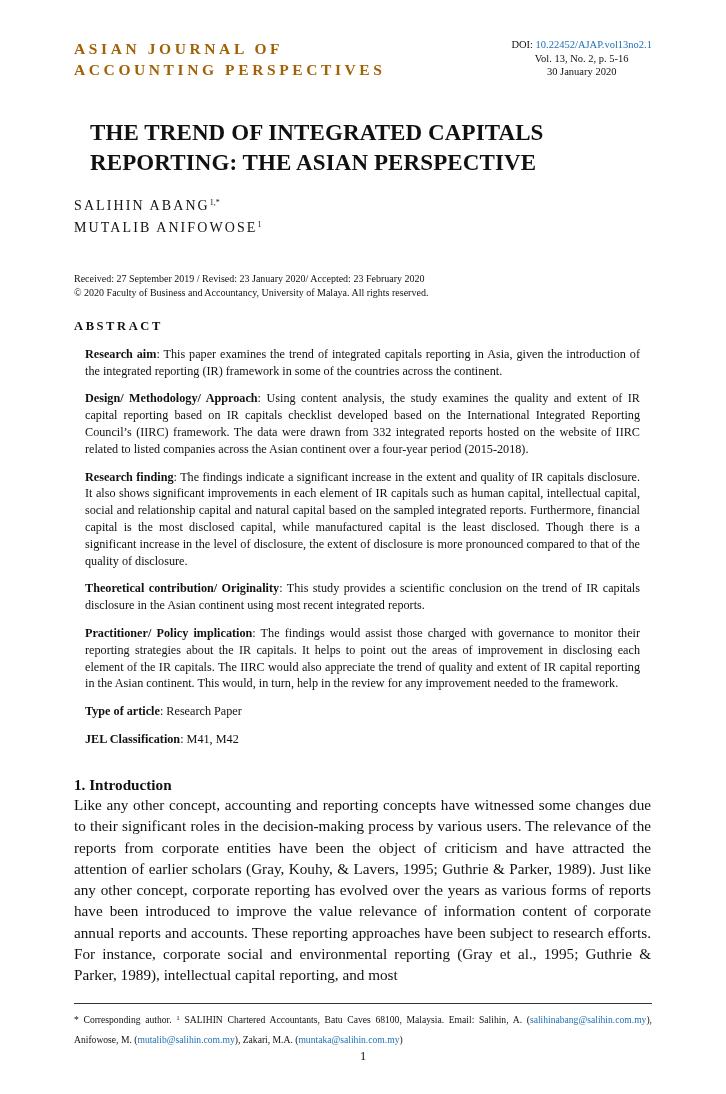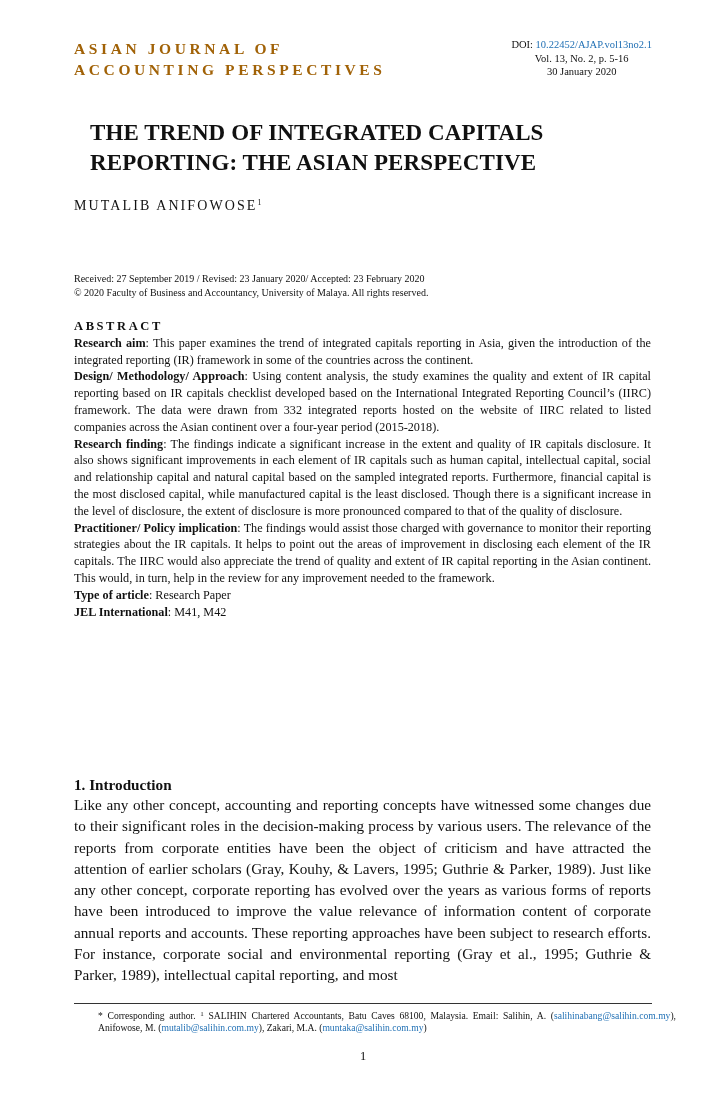--- a/index.html
+++ b/index.html
@@ -26,32 +26,32 @@
     }
     .authors sup { font-size: 8px; letter-spacing: 0; vertical-align: 5px; }
     .dates {
       position: absolute; left: 74px; top: 272px; font-size: 10px; line-height: 13.5px;
     }
     .abstract {
       position: absolute; left: 74px; top: 318px; width: 577px;
       font-size: 12.2px; line-height: 16.8px; text-align: justify;
     }
     .abstract-head { font-weight: bold; letter-spacing: 2.6px; font-size: 12.5px; }
-    .abstract p { margin: 0; }
+    .abstract p { margin: 11px; }
     .abstract b { font-weight: bold; }
     .intro {
       position: absolute; left: 74px; top: 775px; width: 577px;
       font-size: 15.2px; line-height: 21.3px; text-align: justify;
     }
     .intro h2 { margin: 0; font-size: 15.2px; font-weight: bold; line-height: 19px; }
     .intro p { margin: 0; }
     .footrule { position: absolute; left: 74px; top: 1003px; width: 578px; height: 0; border-top: 1px solid #333; }
     .footnote {
       position: absolute; left: 74px; top: 1008px; width: 578px;
-      font-size: 9.6px; line-height: 12px; text-align: justify; margin-left: 24px;
+      font-size: 9.6px; line-height: 20px; text-align: justify;
     }
     .footnote .mail { color: #1f6fb4; }
     .footnote sup { font-size: 7px; vertical-align: 3px; }
     .pageno { position: absolute; left: 0; width: 726px; top: 1049px; text-align: center; font-size: 12.5px; }
   </style>
 </head>
 <body>
 
 <div class="journal">
   <div>ASIAN JOURNAL OF</div>
@@ -63,36 +63,38 @@
   <div>Vol. 13, No. 2, p. 5-16</div>
   <div>30 January 2020</div>
 </div>
 
 <div class="title">
   <div>THE TREND OF INTEGRATED CAPITALS</div>
   <div>REPORTING: THE ASIAN PERSPECTIVE</div>
 </div>
 
 <div class="authors">
+  <div><span>SALIHIN ABANG</span><sup>1,*</sup></div>
   <div><span>MUTALIB ANIFOWOSE</span><sup>1</sup></div>
 </div>
 
 <div class="dates">
   <div>Received: 27 September 2019 / Revised: 23 January 2020/ Accepted: 23 February 2020</div>
   <div>© 2020 Faculty of Business and Accountancy, University of Malaya. All rights reserved.</div>
 </div>
 
 <div class="abstract">
   <div class="abstract-head">ABSTRACT</div>
   <p><b>Research aim</b><span>: This paper examines the trend of integrated capitals reporting in Asia, given the introduction of the integrated reporting (IR) framework in some of the countries across the continent.</span></p>
   <p><b>Design/ Methodology/ Approach</b><span>: Using content analysis, the study examines the quality and extent of IR capital reporting based on IR capitals checklist developed based on the International Integrated Reporting Council’s (IIRC) framework. The data were drawn from 332 integrated reports hosted on the website of IIRC related to listed companies across the Asian continent over a four-year period (2015-2018).</span></p>
   <p><b>Research finding</b><span>: The findings indicate a significant increase in the extent and quality of IR capitals disclosure. It also shows significant improvements in each element of IR capitals such as human capital, intellectual capital, social and relationship capital and natural capital based on the sampled integrated reports. Furthermore, financial capital is the most disclosed capital, while manufactured capital is the least disclosed. Though there is a significant increase in the level of disclosure, the extent of disclosure is more pronounced compared to that of the quality of disclosure.</span></p>
+  <p><b>Theoretical contribution/ Originality</b><span>: This study provides a scientific conclusion on the trend of IR capitals disclosure in the Asian continent using most recent integrated reports.</span></p>
   <p><b>Practitioner/ Policy implication</b><span>: The findings would assist those charged with governance to monitor their reporting strategies about the IR capitals. It helps to point out the areas of improvement in disclosing each element of the IR capitals. The IIRC would also appreciate the trend of quality and extent of IR capital reporting in the Asian continent. This would, in turn, help in the review for any improvement needed to the framework.</span></p>
   <p><b>Type of article</b><span>: Research Paper</span></p>
-  <p><b>JEL International</b><span>: M41, M42</span></p>
+  <p><b>JEL Classification</b><span>: M41, M42</span></p>
 </div>
 
 <div class="intro">
   <h2>1. Introduction</h2>
   <p>Like any other concept, accounting and reporting concepts have witnessed some changes due to their significant roles in the decision-making process by various users. The relevance of the reports from corporate entities have been the object of criticism and have attracted the attention of earlier scholars (Gray, Kouhy, &amp; Lavers, 1995; Guthrie &amp; Parker, 1989). Just like any other concept, corporate reporting has evolved over the years as various forms of reports have been introduced to improve the value relevance of information content of corporate annual reports and accounts. These reporting approaches have been subject to research efforts. For instance, corporate social and environmental reporting (Gray et al., 1995; Guthrie &amp; Parker, 1989), intellectual capital reporting, and most</p>
 </div>
 
 <div class="footrule"></div>
 
 <div class="footnote">

